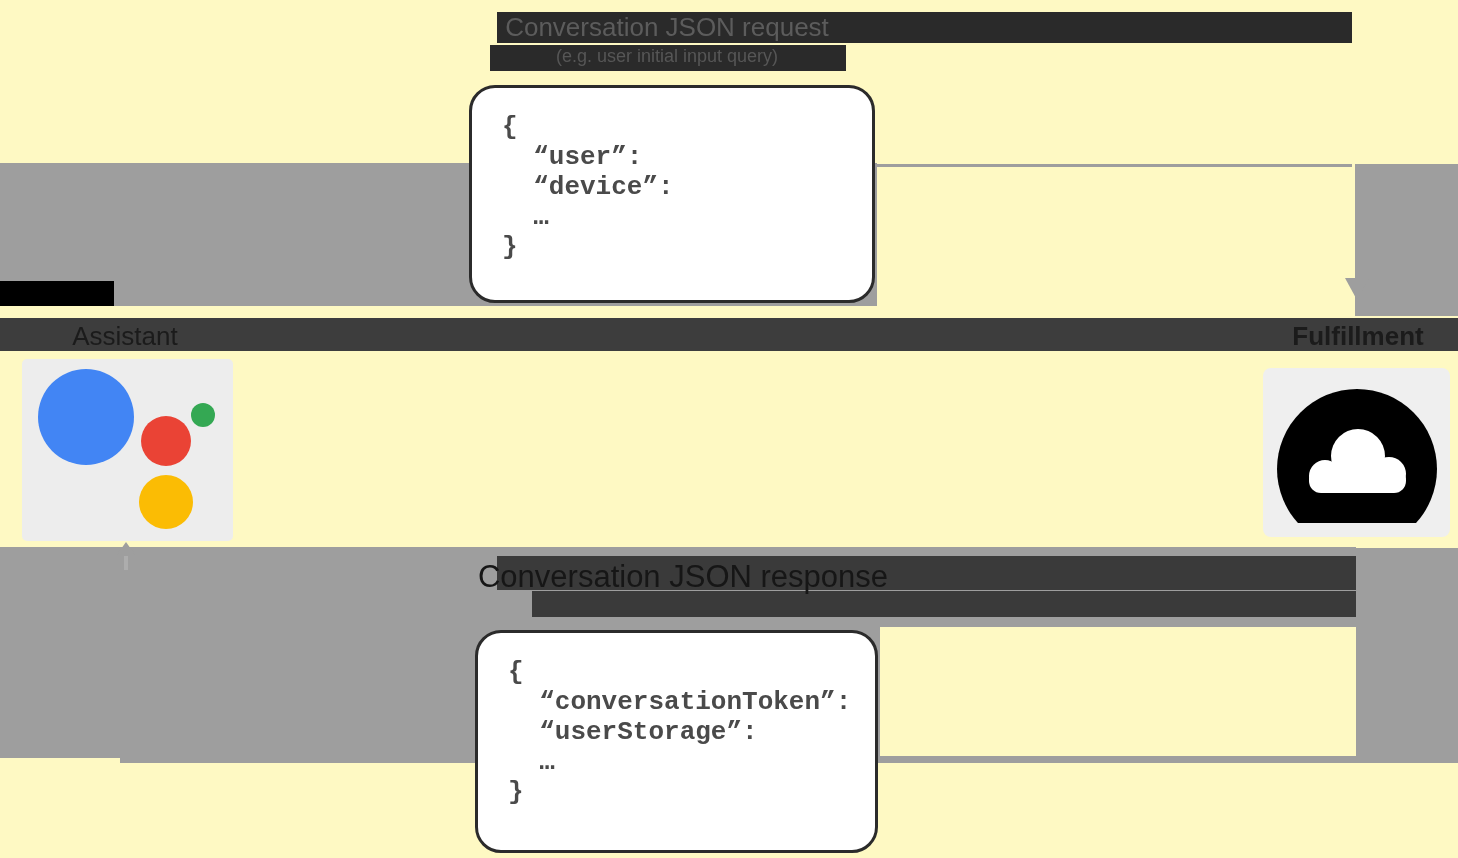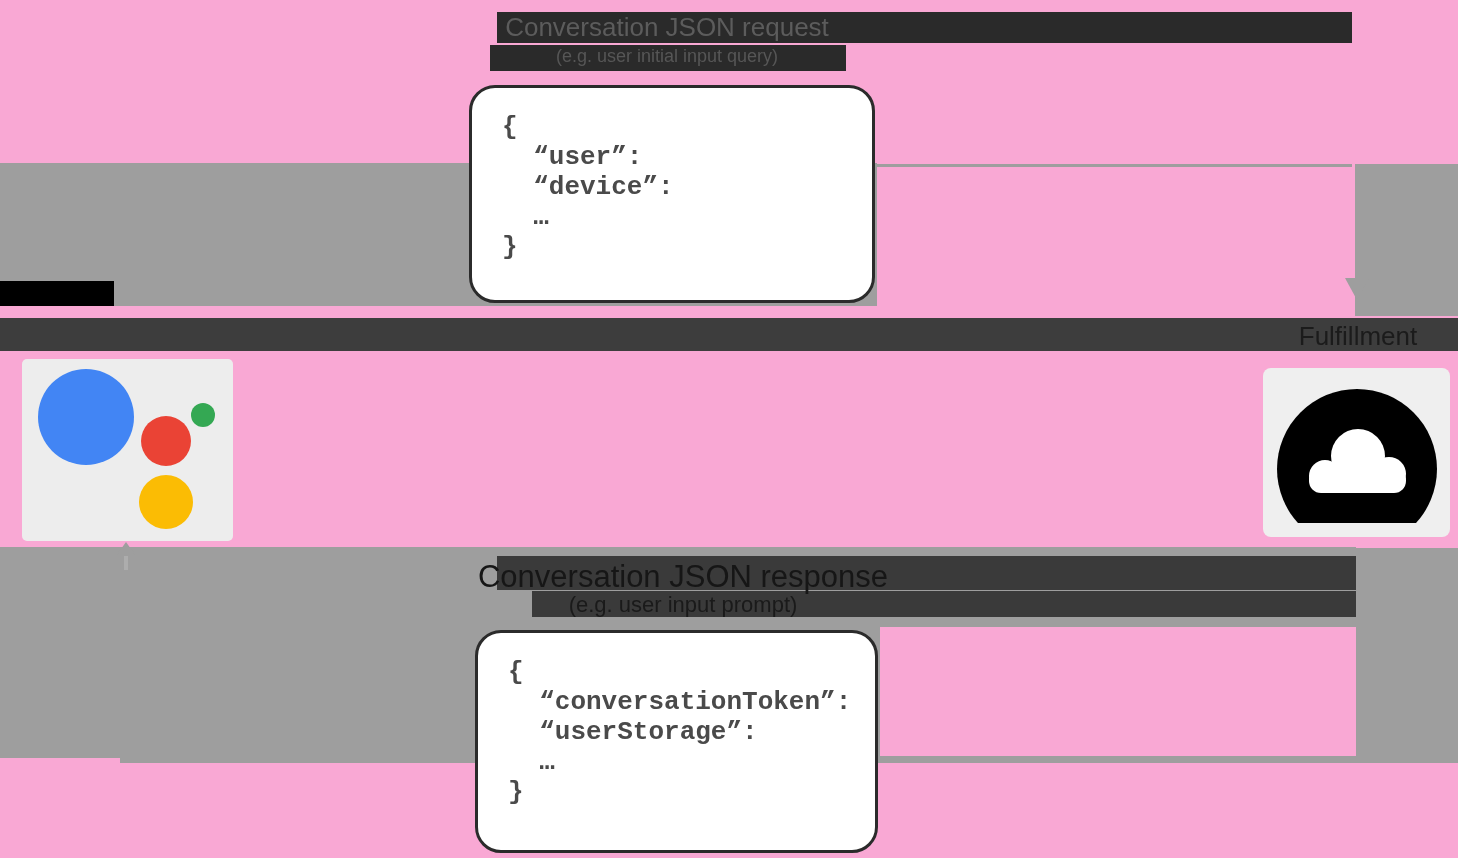--- a/index.html
+++ b/index.html
@@ -1,18 +1,18 @@
 <!DOCTYPE html>
 <html><head>
 <meta charset="utf-8">
 <style>
   html,body{margin:0;padding:0;background:#000;}
   #stage{
     position:relative;width:1458px;height:858px;overflow:hidden;
-    background:#f9a8d4;font-family:"Liberation Sans",sans-serif;
+    background:#fef9c3;font-family:"Liberation Sans",sans-serif;
   }
   #stage *{position:absolute;box-sizing:border-box;}
 
   
   .band{background:var(--arrow-gray,#9e9e9e);}
   .band-a-main   {left:0;    top:163px; width:877px;  height:143px;}
   .band-a-notch  {left:0;    top:281px; width:114px;  height:25px; background:#000;}
   .band-a-column {left:1355px;top:164px; width:103px;  height:152px;}
   .band-b-upper  {left:0;    top:547px; width:1356px; height:80px;}
   .band-b-lower  {left:0;    top:627px; width:880px;  height:131px;}
@@ -33,21 +33,21 @@
   
   .flow-label{width:600px;text-align:center;line-height:1.15;}
   .req-line1{left:367px;top:13px; font-size:26px;color:#5c5c5c;}
   .req-line2{left:367px;top:46px; font-size:18px;color:#565656;}
   .res-line1{left:383px;top:559px;font-size:31px;color:#161616;}
   .res-line2{left:383px;top:592px;font-size:22px;color:#1a1a1a;}
 
   
   .node-label{width:200px;text-align:center;font-size:26px;color:#1b1b1b;top:321px;}
   .assistant-label{left:25px;}
-  .fulfillment-label{left:1258px;}
+  .fulfillment-label{left:1258px;font-weight:bold;}
 
   
   .code-box{
     background:#fff;border:3px solid #2b2b2b;border-radius:26px;
   }
   .code-box-request {left:469px;top:85px; width:406px;height:218px;}
   .code-box-response{left:475px;top:630px;width:403px;height:223px;}
   .code-box pre{
     position:absolute;left:30px;top:24px;margin:0;
     font-family:"Liberation Mono",monospace;font-weight:bold;
@@ -99,22 +99,22 @@
   <div class="bar bar-req-1"></div>
   <div class="bar bar-req-2"></div>
   <div class="bar bar-res-1"></div>
   <div class="bar bar-res-2"></div>
 
   <div class="label-band"></div>
 
   <div class="flow-label req-line1">Conversation JSON request</div>
   <div class="flow-label req-line2">(e.g. user initial input query)</div>
   <div class="flow-label res-line1">Conversation JSON response</div>
-  <div class="flow-label res-line2">(e.g. user input prompt)</div>
 
+  <div class="node-label assistant-label">Assistant</div>
   <div class="node-label fulfillment-label">Fulfillment</div>
 
   <div class="code-box code-box-request">
     <pre>{
   “user”:
   “device”:
   …
 }</pre>
   </div>
 

